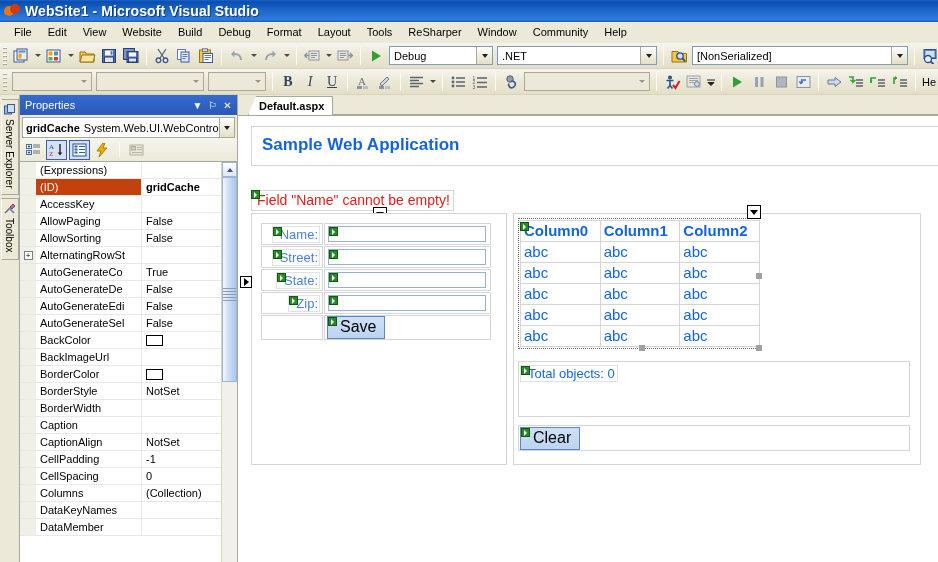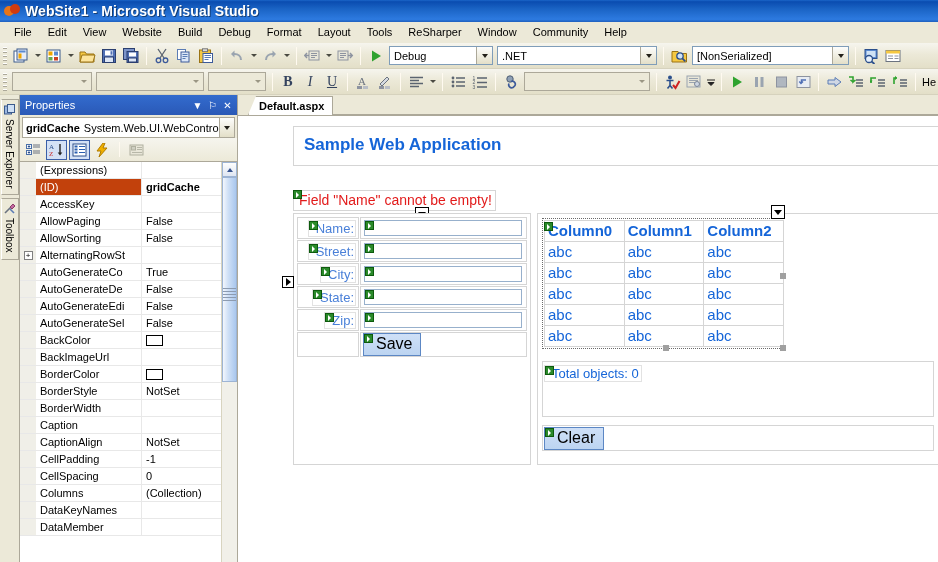--- a/index.html
+++ b/index.html
@@ -206,21 +206,21 @@
     display:flex;align-items:center; padding: 0 8px 0 10px;
     font-size:11px; font-weight:bold; color:#000;
     position: relative;
     clip-path: polygon(8px 0, 100% 0, 100% 100%, 0 100%);
   }
   .dtab-rest { flex:1; border-bottom:1px solid #aca899; height:19px;}
   #design {
     flex:1; background:#fff; position:relative; overflow:hidden;
     border-left: 1px solid #fff;
   }
-  #design-inner { position:absolute; left:12px; top:10px; right:0; bottom:0;margin-left:42px; }
+  #design-inner { position:absolute; left:12px; top:10px; right:0; bottom:0; }
   .hdr-box {
     border:1px solid #d5d5d5; padding: 8px 10px 10px 10px;
     width: 690px; background:#fff;
   }
   .hdr-text { color:#1565d8; font-size: 17px; font-weight: bold; font-family:"Liberation Sans",sans-serif; }
 
   .err-wrap { margin-top: 24px; position: relative; width: 258px; }
   .err-box {
     border:1px solid #d5d5d5; display:inline-block; padding: 1px 3px 2px 5px;
   }
@@ -236,21 +236,21 @@
   .smartarrow {
     position:absolute; width:14px;height:14px;background:#fff;border:1px solid #000;
     display:flex;align-items:center;justify-content:center;
   }
   .smartarrow::after{content:'';border-left:4px solid transparent;border-right:4px solid transparent;border-top:5px solid #000;}
 
   
   #panels { display:flex; margin-top: 2px; }
   #leftpanel {
     width: 256px; height: 252px; border:1px solid #d5d5d5;
-    background:#fff; padding:2px; position:relative;
+    background:#fff; padding:8px; position:relative;
   }
   .ftable { border-collapse: separate; border-spacing: 1px; width: 232px; }
   .ftable td { border:1px solid #d5d5d5; height: 22px; vertical-align: middle; padding:0 2px; }
   .fl-cell { width: 62px; text-align: right; }
   .flabel {
     color:#4a80d8; font-size:13px; border:1px solid #e2e2e2; display:inline-block;
     padding: 0 1px 0 7px; position:relative;
   }
   .ftext {
     border:1px solid #97b0cc; height:16px; background:#fff; position:relative;
@@ -446,21 +446,21 @@
   <div class="tb-sep"></div>
 
   <div class="tbtn">
     <svg width="17" height="16" class="ic">
         <path d="M1 3.5h6l1.5 2H15.5v8.5H1z" fill="#f5c842" stroke="#9a7314"></path>
         <circle cx="9" cy="8" r="3.2" fill="#cfe2f5" stroke="#2b4f8c" stroke-width="1.3"></circle>
         <path d="M11.3 10.3l3 3" stroke="#2b4f8c" stroke-width="1.8"></path>
       </svg>
   </div>
 
-  <div class="combo" style="width:157px;">
+  <div class="combo" style="width:216px;">
     <div class="cval">[NonSerialized]</div>
     <div class="cbtn"></div>
   </div>
 
   <div class="tb-sep"></div>
 
   <div class="tbtn">
     <svg width="17" height="16" class="ic">
         <rect x="2" y="1.5" width="12" height="9" fill="#5b8ad0" stroke="#2b4f8c"></rect>
         <rect x="3.5" y="3" width="9" height="6" fill="#cfe2f5"></rect>
@@ -909,33 +909,20 @@
                   <div class="ftext">
                     <span class="glyph"></span>
                   </div>
                 </td>
               </tr>
               <tr>
                 <td class="fl-cell">
                   <span class="flabel">
                     <span class="glyph"></span>
                     <span>Street:</span>
-                  </span>
-                </td>
-                <td>
-                  <div class="ftext">
-                    <span class="glyph"></span>
-                  </div>
-                </td>
-              </tr>
-              <tr>
-                <td class="fl-cell">
-                  <span class="flabel">
-                    <span class="glyph"></span>
-                    <span>City:</span>
                   </span>
                 </td>
                 <td>
                   <div class="ftext">
                     <span class="glyph"></span>
                   </div>
                 </td>
               </tr>
               <tr>
                 <td class="fl-cell">

